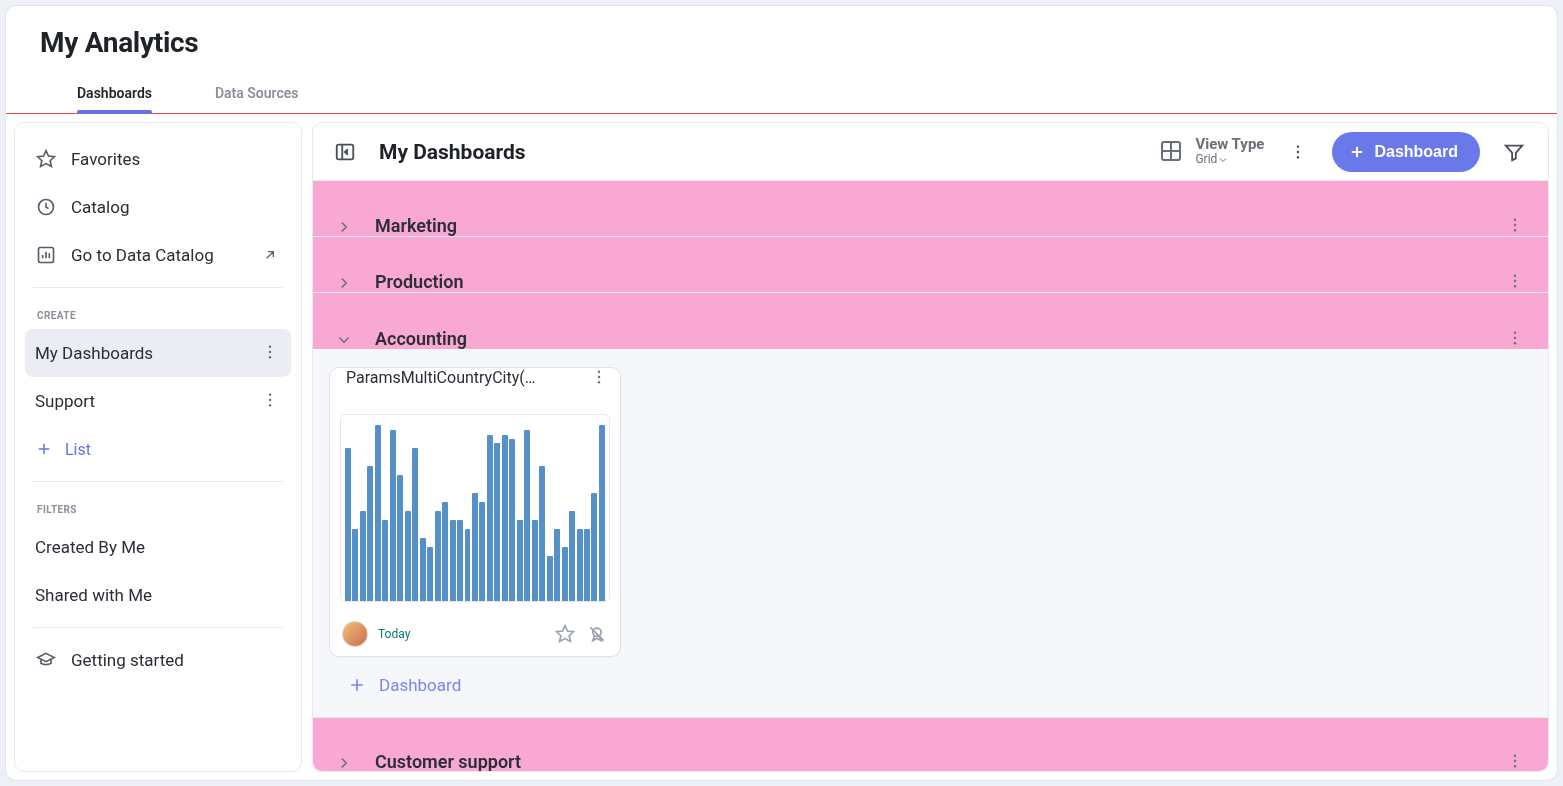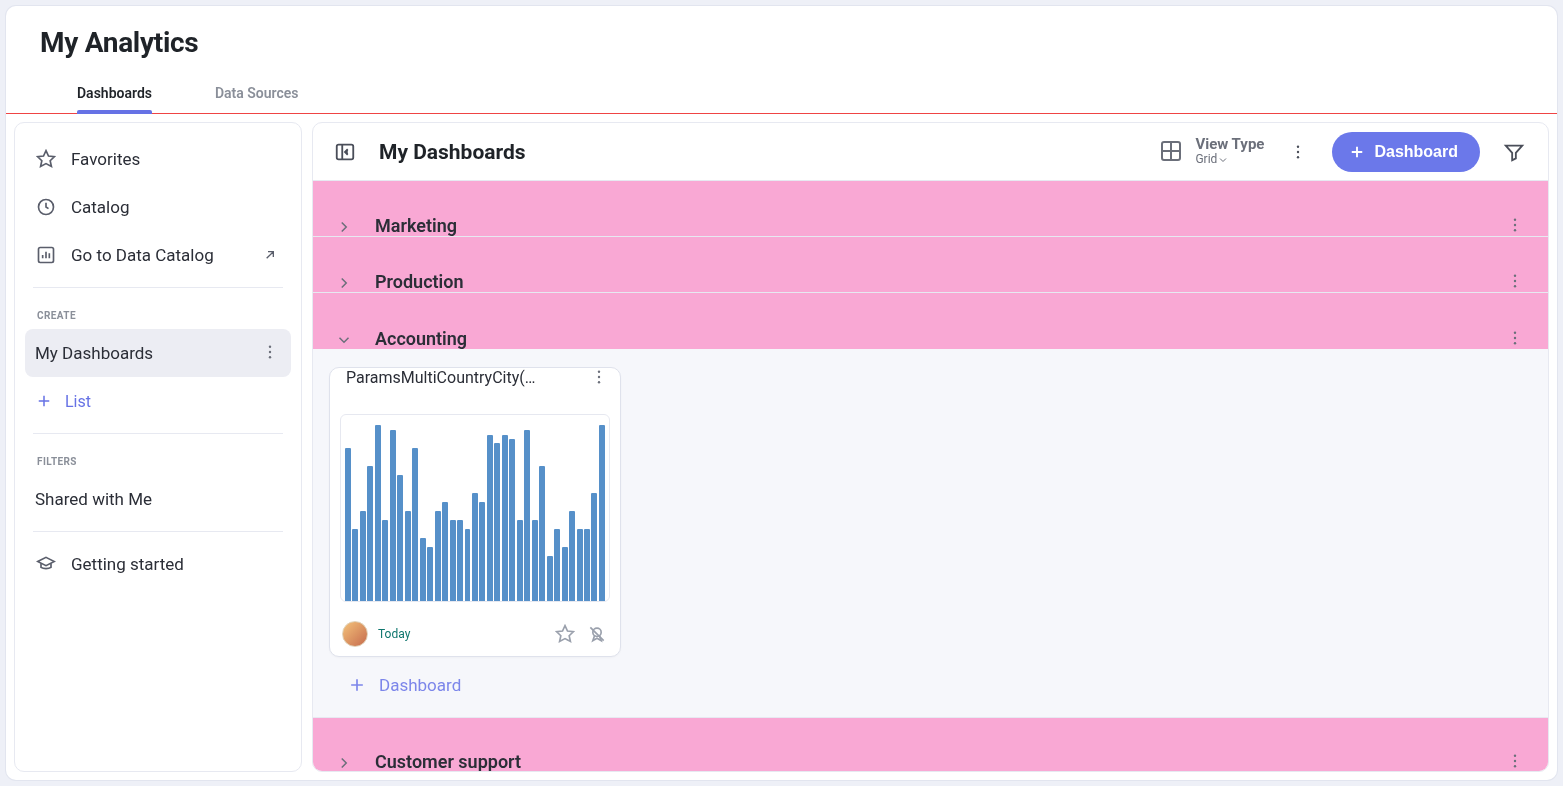--- a/index.html
+++ b/index.html
@@ -128,34 +128,48 @@
         <span class="spacer"></span>
         <span class="menu-dots">
           <svg width="18" height="18" viewBox="0 0 24 24" fill="currentColor">
               <circle cx="12" cy="5" r="1.6"></circle>
               <circle cx="12" cy="12" r="1.6"></circle>
               <circle cx="12" cy="19" r="1.6"></circle>
             </svg>
         </span>
       </div>
 
+      <div class="side-row side-item" style="justify-content:space-between">
+        <span>Support</span>
+        <span class="spacer"></span>
+        <span class="menu-dots">
+          <svg width="18" height="18" viewBox="0 0 24 24" fill="currentColor">
+              <circle cx="12" cy="5" r="1.6"></circle>
+              <circle cx="12" cy="12" r="1.6"></circle>
+              <circle cx="12" cy="19" r="1.6"></circle>
+            </svg>
+        </span>
+      </div>
 
       <div class="side-add">
         <span>
           <svg width="18" height="18" viewBox="0 0 24 24" fill="none" stroke="currentColor" stroke-width="2">
               <path d="M12 5v14M5 12h14"></path>
             </svg>
         </span>
         <span>List</span>
       </div>
 
       <div class="side-divider"></div>
 
       <div class="side-heading">FILTERS</div>
 
+      <div class="side-row side-item">
+        <span>Created By Me</span>
+      </div>
       <div class="side-row side-item">
         <span>Shared with Me</span>
       </div>
 
 
       <div class="side-divider"></div>
 
       <div class="side-item">
         <span class="side-icon">
           <svg width="20" height="20" viewBox="0 0 24 24" fill="none" stroke="currentColor" stroke-width="2">

